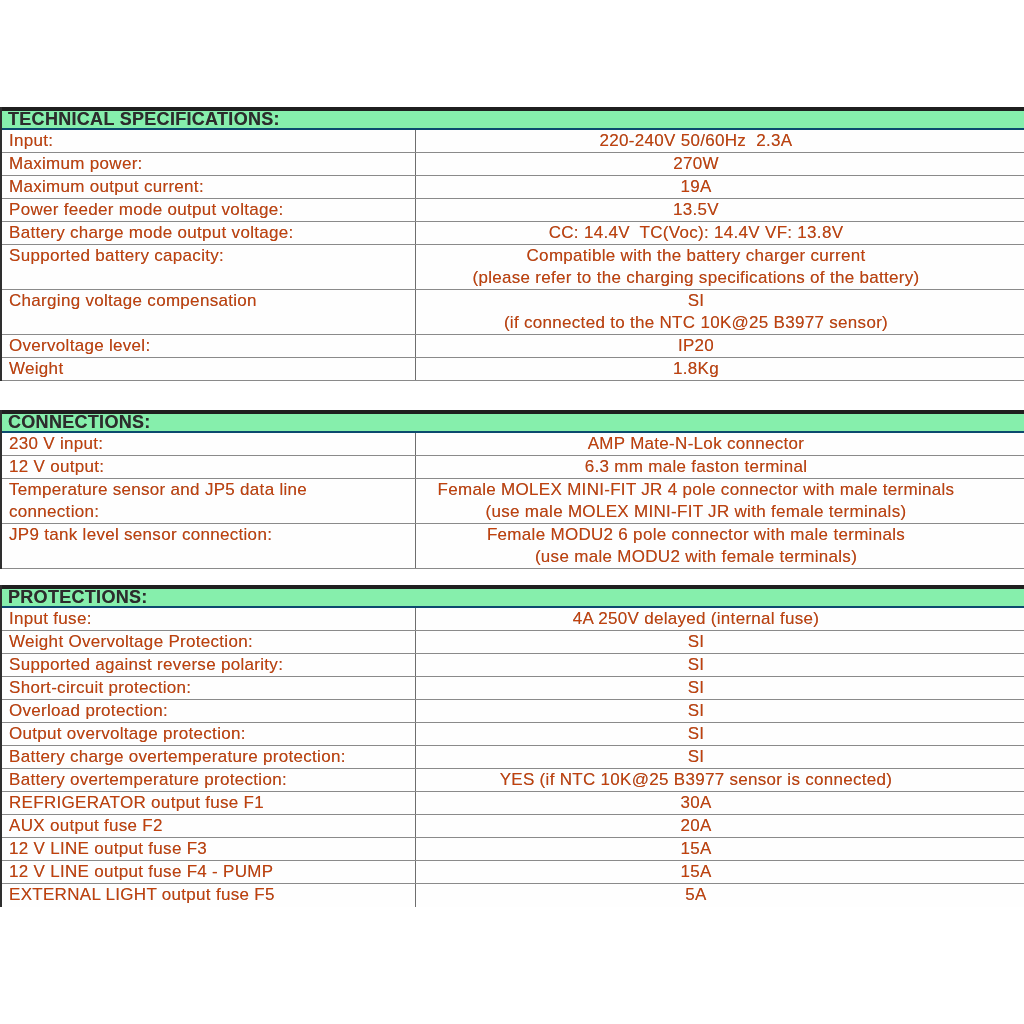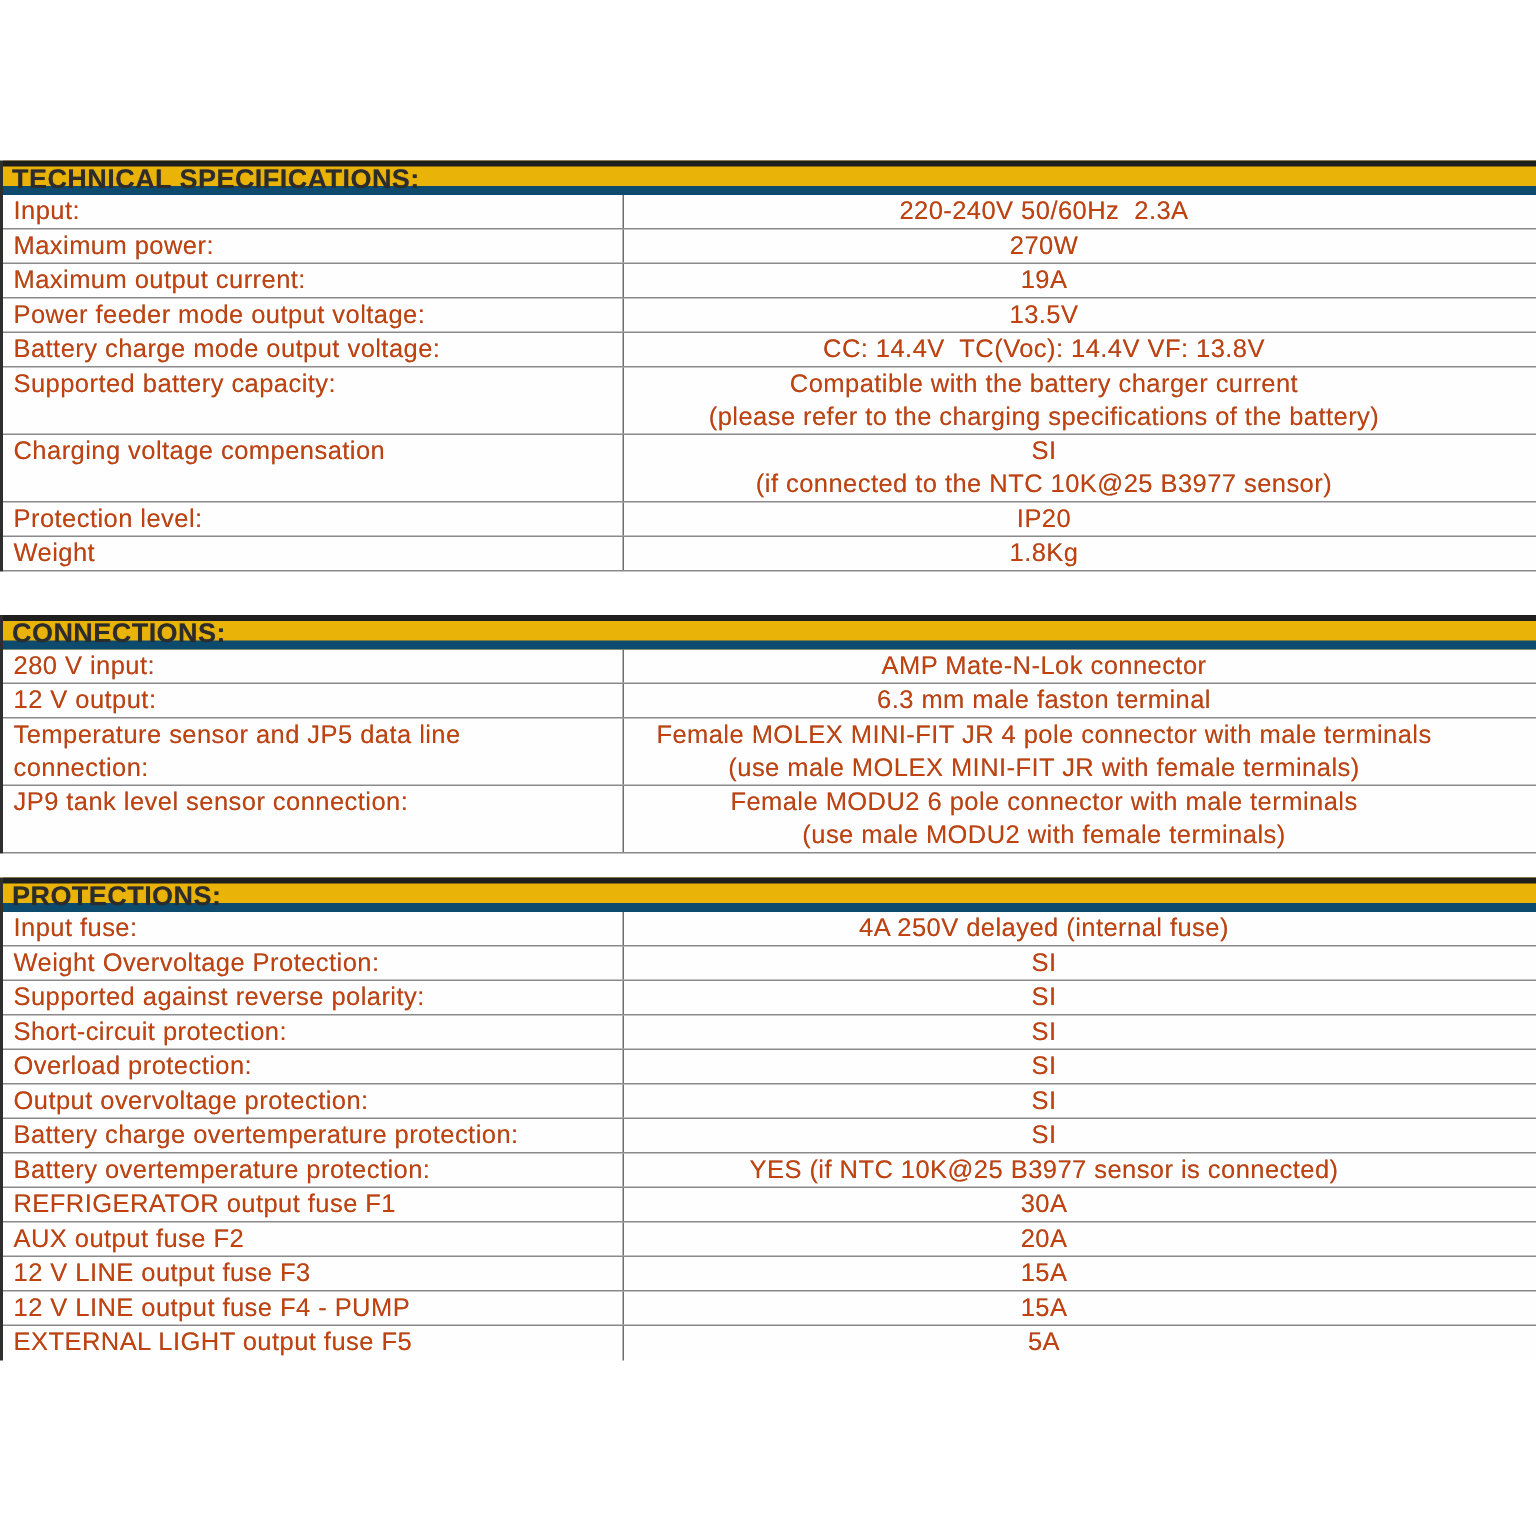--- a/index.html
+++ b/index.html
@@ -18,22 +18,22 @@
   .spec-table {
     width:1024px;
     border-left:2px solid #2e2e2e;
     background:#fefefe;
   }
   .spec-table:nth-of-type(2) { margin-top:29px; }
   .spec-table:nth-of-type(3) { margin-top:16px; }
   .section-header {
     height:23px;
     border-top:4px solid #1f1f1f;
-    border-bottom:6px solid #0c4a6e;
-    background:#eab308;
+    border-bottom:2px solid #0c4a6e;
+    background:#86efac;
     font-size:18px;
     font-weight:bold;
     letter-spacing:0.3px;
     line-height:17px;
     padding-left:6px;
     color:#2c2c2c;
     text-shadow:0 0 0.5px rgba(44,44,44,0.55);
   }
   .row {
     display:flex;
@@ -121,40 +121,40 @@
         <div class="label-cell">
           <div class="line">Charging voltage compensation</div>
         </div>
         <div class="value-cell">
           <div class="line">SI</div>
           <div class="line">(if connected to the NTC 10K@25 B3977 sensor)</div>
         </div>
       </div>
       <div class="row">
         <div class="label-cell">
-          <div class="line">Protection level:</div>
+          <div class="line">Overvoltage level:</div>
         </div>
         <div class="value-cell">
           <div class="line">IP20</div>
         </div>
       </div>
       <div class="row">
         <div class="label-cell">
           <div class="line">Weight</div>
         </div>
         <div class="value-cell">
           <div class="line">1.8Kg</div>
         </div>
       </div>
     </section>
     <section class="spec-table">
       <div class="section-header">CONNECTIONS:</div>
       <div class="row">
         <div class="label-cell">
-          <div class="line">280 V input:</div>
+          <div class="line">230 V input:</div>
         </div>
         <div class="value-cell">
           <div class="line">AMP Mate-N-Lok connector</div>
         </div>
       </div>
       <div class="row">
         <div class="label-cell">
           <div class="line">12 V output:</div>
         </div>
         <div class="value-cell">

